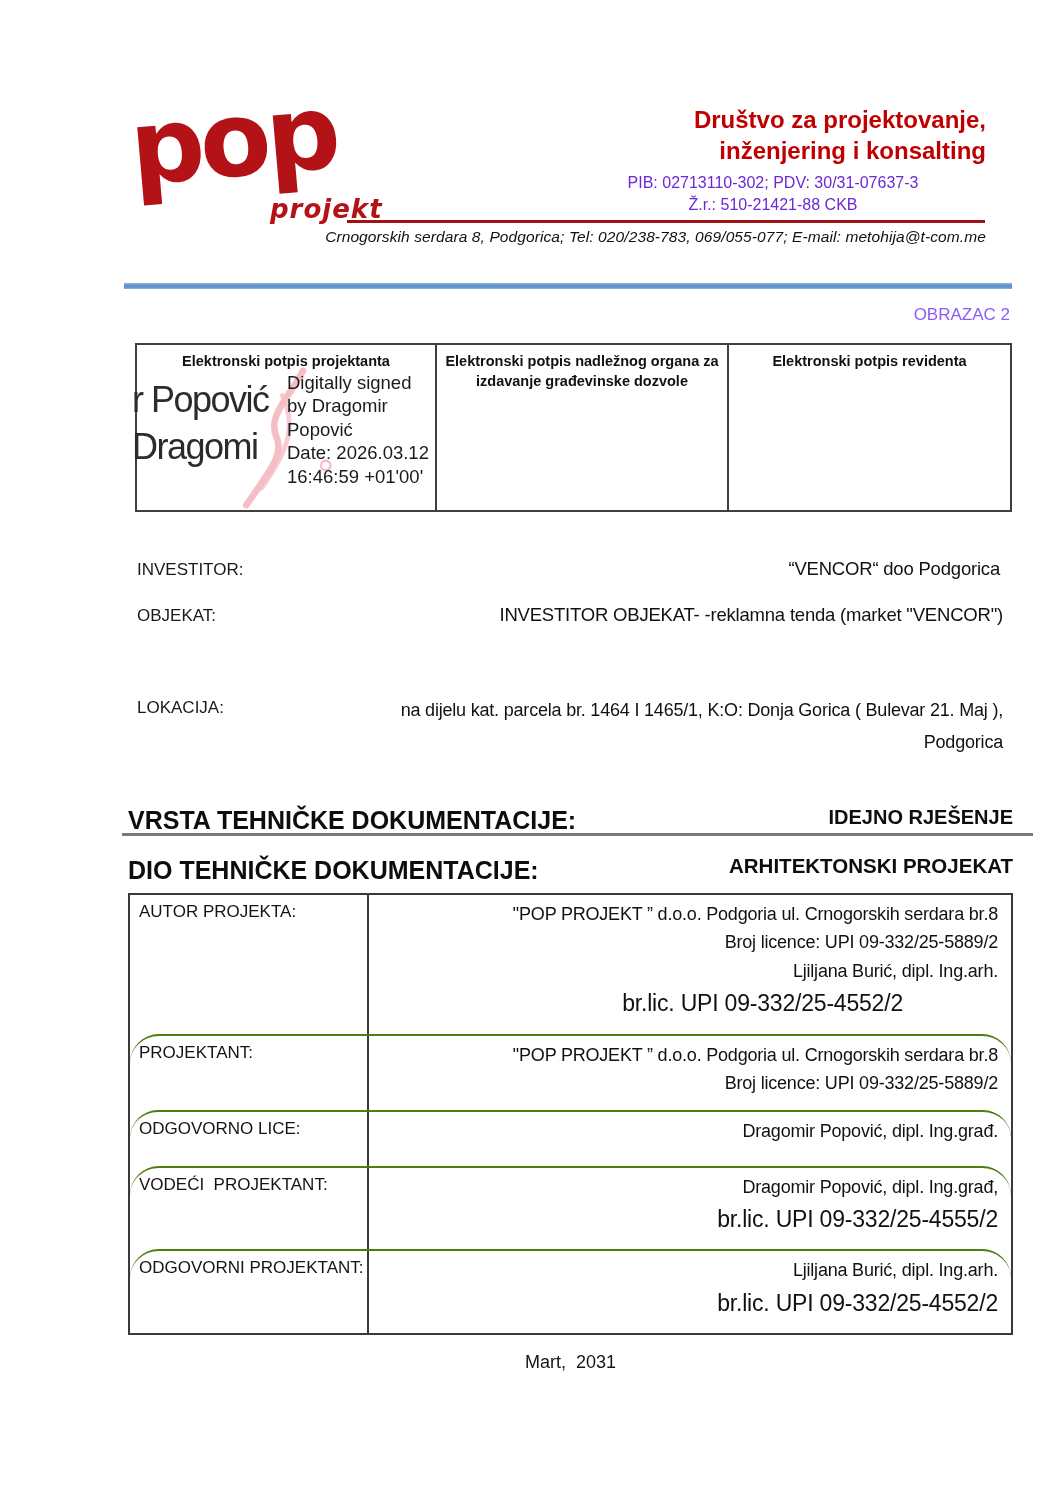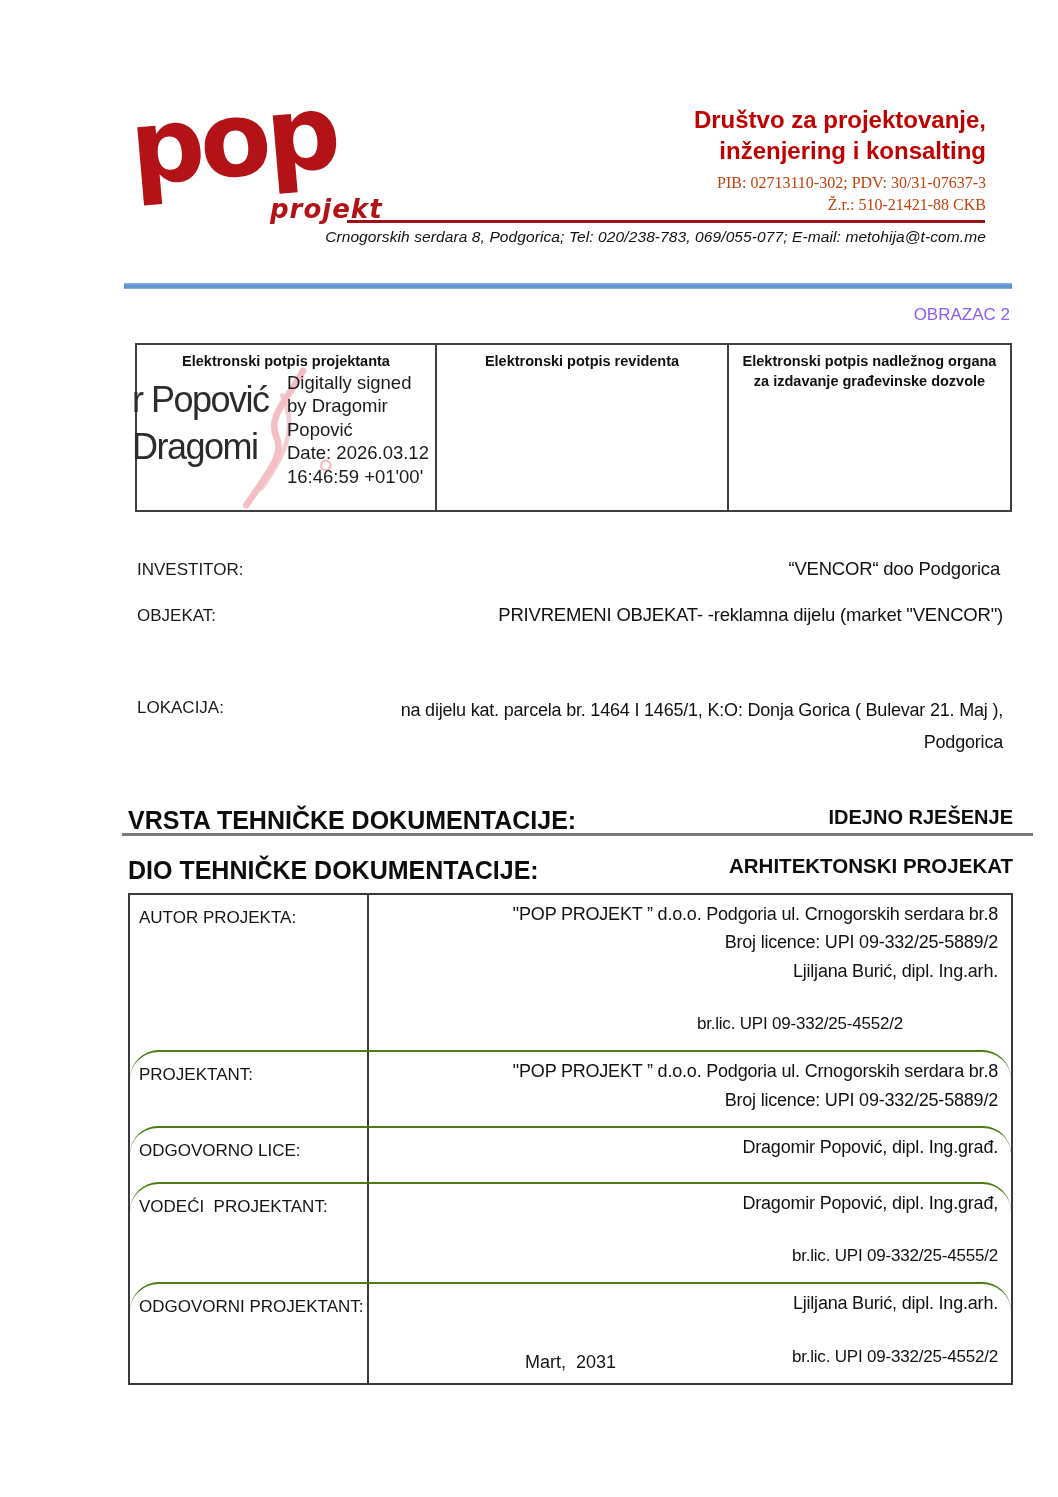--- a/index.html
+++ b/index.html
@@ -20,22 +20,22 @@
     position:absolute; left:270px; top:194px;
     font-family:"DejaVu Sans", sans-serif; font-style:italic; font-weight:bold;
     font-size:26px; color:#b31217; letter-spacing:1px;
   }
   .red-rule { position:absolute; left:347px; top:220px; width:638px; height:3px; background:#9f1216; }
   .tagline {
     position:absolute; left:560px; top:104px; width:426px; text-align:right;
     color:#c00000; font-weight:bold; font-size:24px; line-height:1.3;
   }
   .regblock {
-    position:absolute; left:560px; top:172px; width:426px; text-align:right;
-    color:#c2410c; font-size:16px; line-height:1.35;font-family:Liberation Serif, serif;
+    position:absolute; left:560px; top:172px; width:426px; text-align:center;
+    color:#6d28d9; font-size:16px; line-height:1.35;
   }
   .address {
     position:absolute; left:230px; top:228px; width:756px; text-align:right;
     font-style:italic; font-size:15.5px; color:#101010; letter-spacing:0.1px;
   }
   .blue-rule { position:absolute; left:124px; top:283px; width:888px; height:6px;
     background:linear-gradient(#8fb6e0,#5f93cc 40%,#5f93cc 70%,#8fb6e0); }
   .obrazac { position:absolute; left:700px; top:305px; width:310px; text-align:right; font-size:17px; color:#8b5cf6; }
 
   
@@ -64,23 +64,23 @@
 
   
   .meta-label { position:absolute; left:128px; font-size:25px; font-weight:bold; color:#0d0d0d; }
   .meta-value { position:absolute; text-align:right; font-size:20px; font-weight:bold; color:#0d0d0d; }
   .gray-rule { position:absolute; left:122px; top:833px; width:911px; height:3px; background:#7a7a7a; }
 
   
   .ptable { position:absolute; left:128px; top:893px; width:885px; border:2px solid #3a3a3a; }
   .prow { display:grid; grid-template-columns:239px 1fr; }
   .prow + .prow { border-top:2px solid #4d7c0f;border-radius:29px; }
-  .plabel { border-right:2px solid #3a3a3a; padding:13px 4px 0 9px; font-size:17px; white-space:pre; color:#141414; }
+  .plabel { border-right:2px solid #3a3a3a; padding:7px 4px 0 9px; font-size:17px; white-space:pre; color:#141414; }
   .pvalue { padding:5px 13px 12px 8px; font-size:18px; text-align:right; line-height:1.58; color:#111; letter-spacing:-0.2px; }
-  .ln-sm { font-size:17px;margin-top:26px; }
+  .ln-sm { font-size:23px; }
   .ln-inset { padding-right:95px; }
   .r0 { min-height:112px; } .r1 { min-height:72px; } .r2 { min-height:56px; }
   .r3 { min-height:77px; } .r4 { min-height:63px; }
 
   .footer-date { position:absolute; left:128px; top:1352px; width:885px; text-align:center;
     font-size:18px; color:#161616; white-space:pre; }
 </style>
 </head>
 <body>
 
@@ -120,32 +120,32 @@
       </div>
       <div class="sig-details">
         <div>Digitally signed</div>
         <div>by Dragomir</div>
         <div>Popović</div>
         <div>Date: 2026.03.12</div>
         <div>16:46:59 +01'00'</div>
       </div>
     </div>
     <div class="sig-cell">
-      <div class="sig-head">Elektronski potpis revidenta</div>
+      <div class="sig-head">Elektronski potpis nadležnog organa za izdavanje građevinske dozvole</div>
     </div>
     <div class="sig-cell">
-      <div class="sig-head">Elektronski potpis nadležnog organa za izdavanje građevinske dozvole</div>
+      <div class="sig-head">Elektronski potpis revidenta</div>
     </div>
   </div>
 
   <div class="f-label" style="top:560px;">INVESTITOR:</div>
   <div class="f-value" style="left:500px; top:558px; width:500px;">“VENCOR“ doo Podgorica</div>
 
   <div class="f-label" style="top:606px;">OBJEKAT:</div>
-  <div class="f-value" style="left:380px; top:604px; width:623px;">PRIVREMENI OBJEKAT- -reklamna dijelu (market "VENCOR")</div>
+  <div class="f-value" style="left:380px; top:604px; width:623px;">INVESTITOR OBJEKAT- -reklamna tenda (market "VENCOR")</div>
 
   <div class="f-label" style="top:698px;">LOKACIJA:</div>
   <div class="f-value lok-value" style="left:255px; top:694px; width:748px;">
     <div>na dijelu kat. parcela br. 1464 I 1465/1, K:O: Donja Gorica ( Bulevar 21. Maj ),</div>
     <div>Podgorica</div>
   </div>
 
   <div class="meta-label" style="top:806px;">VRSTA TEHNIČKE DOKUMENTACIJE:</div>
   <div class="meta-value" style="left:700px; top:806px; width:313px;">IDEJNO RJEŠENJE</div>
   <div class="gray-rule"></div>

